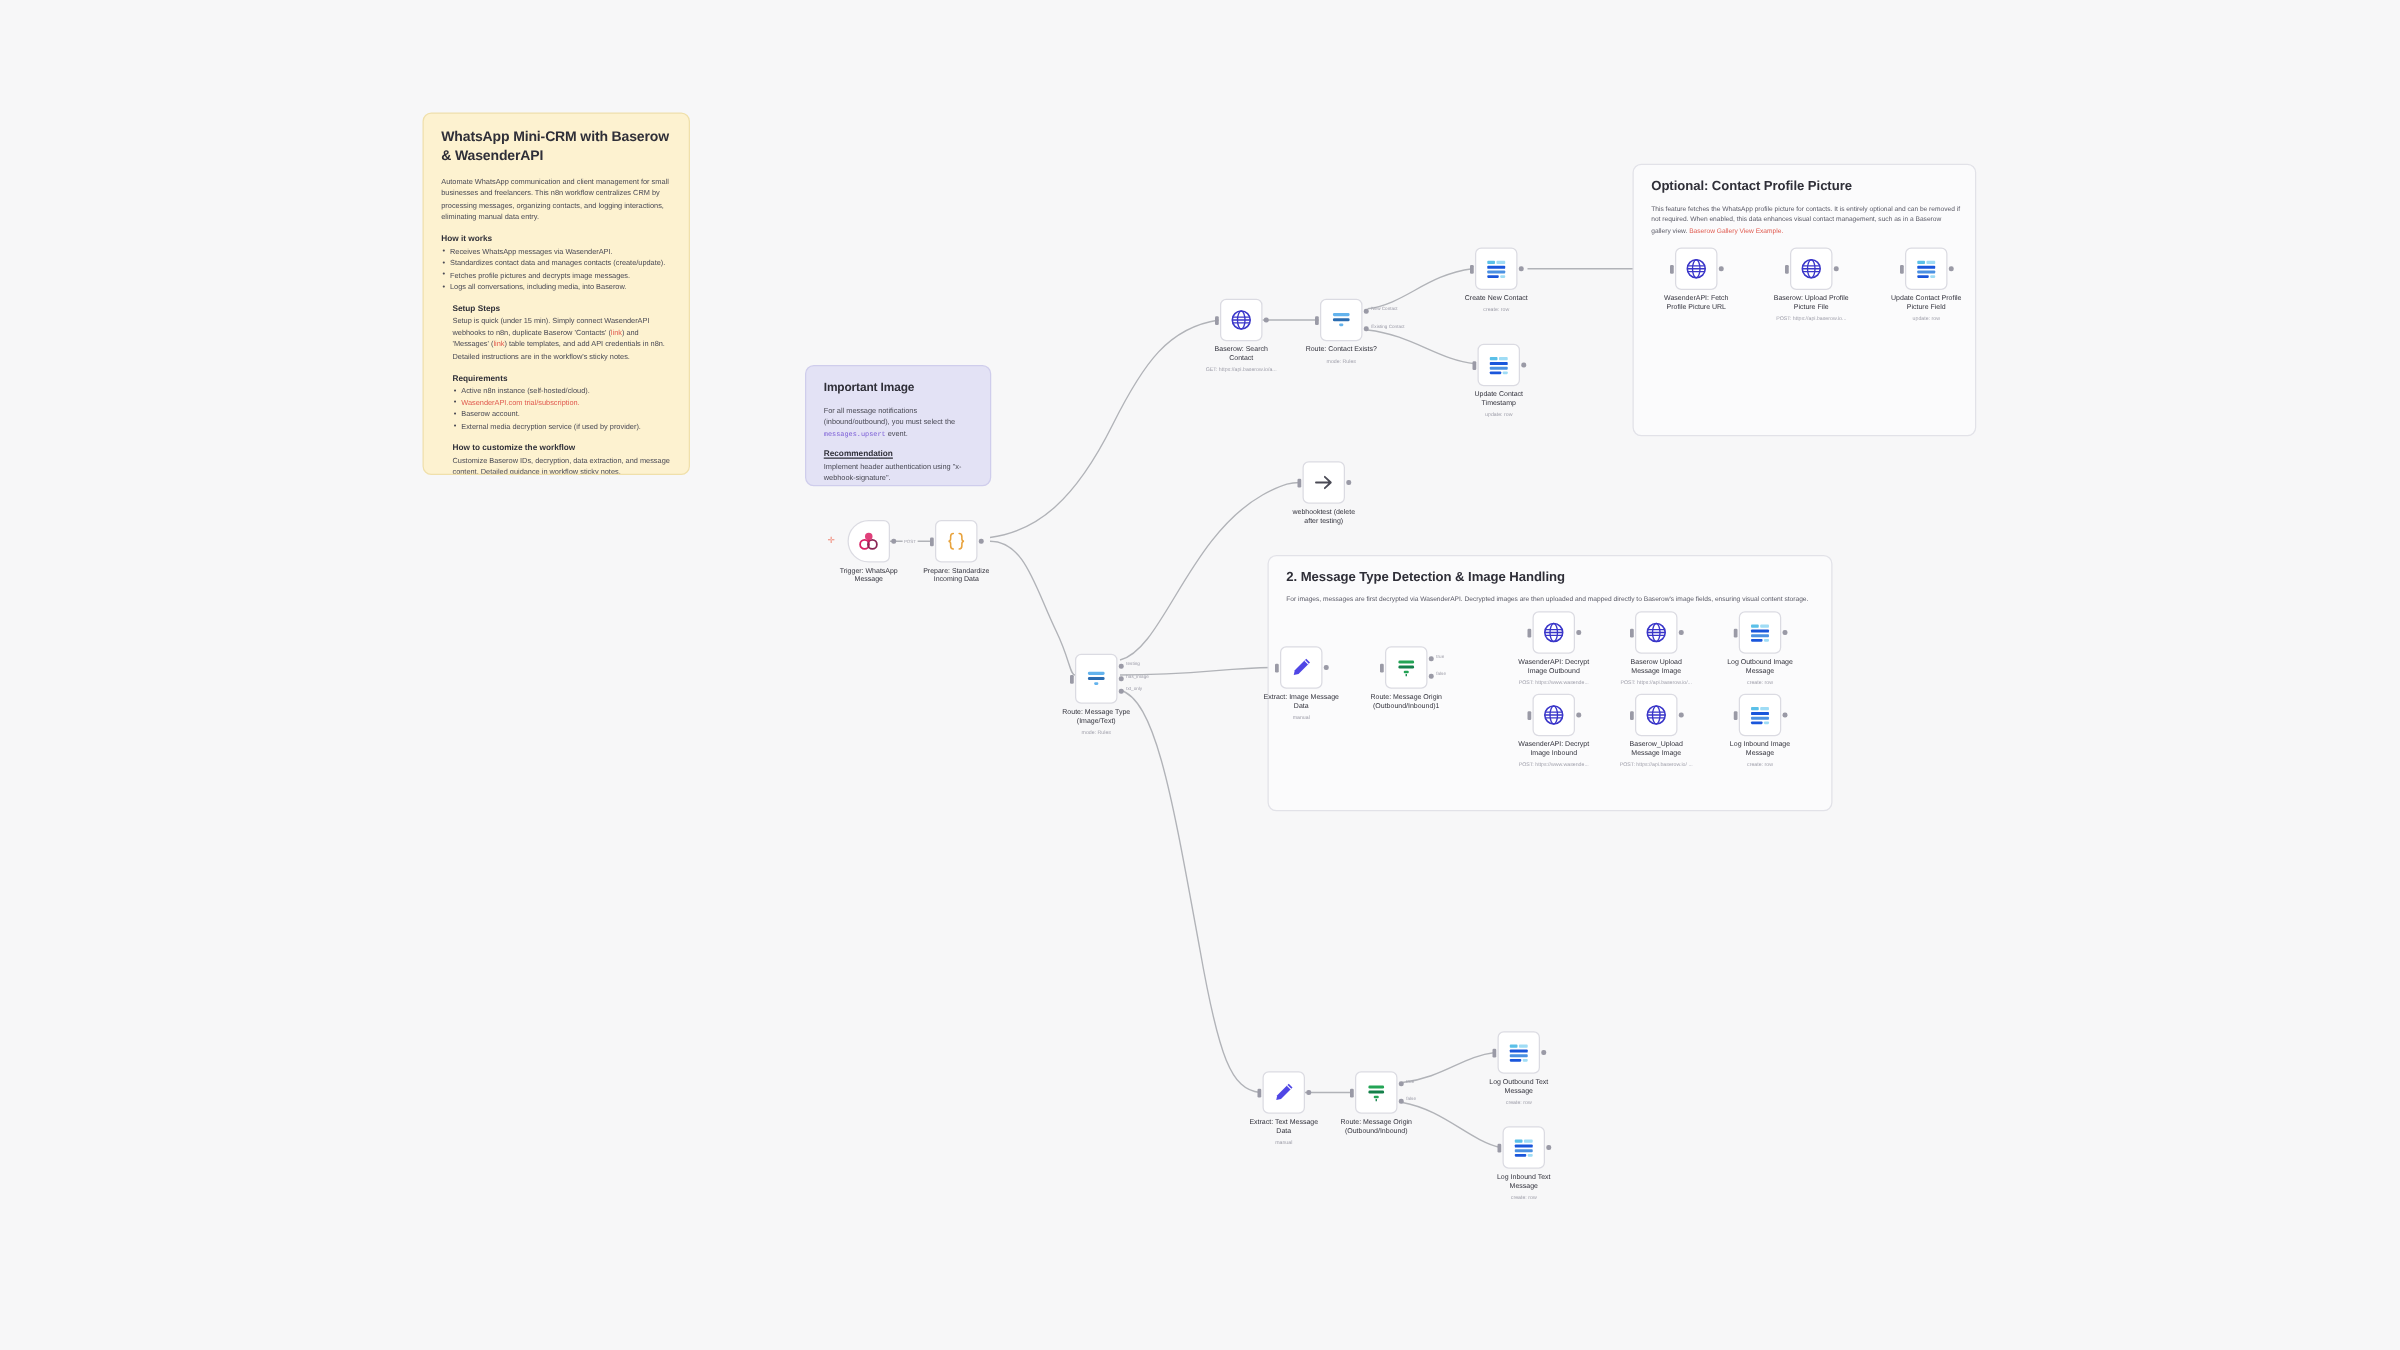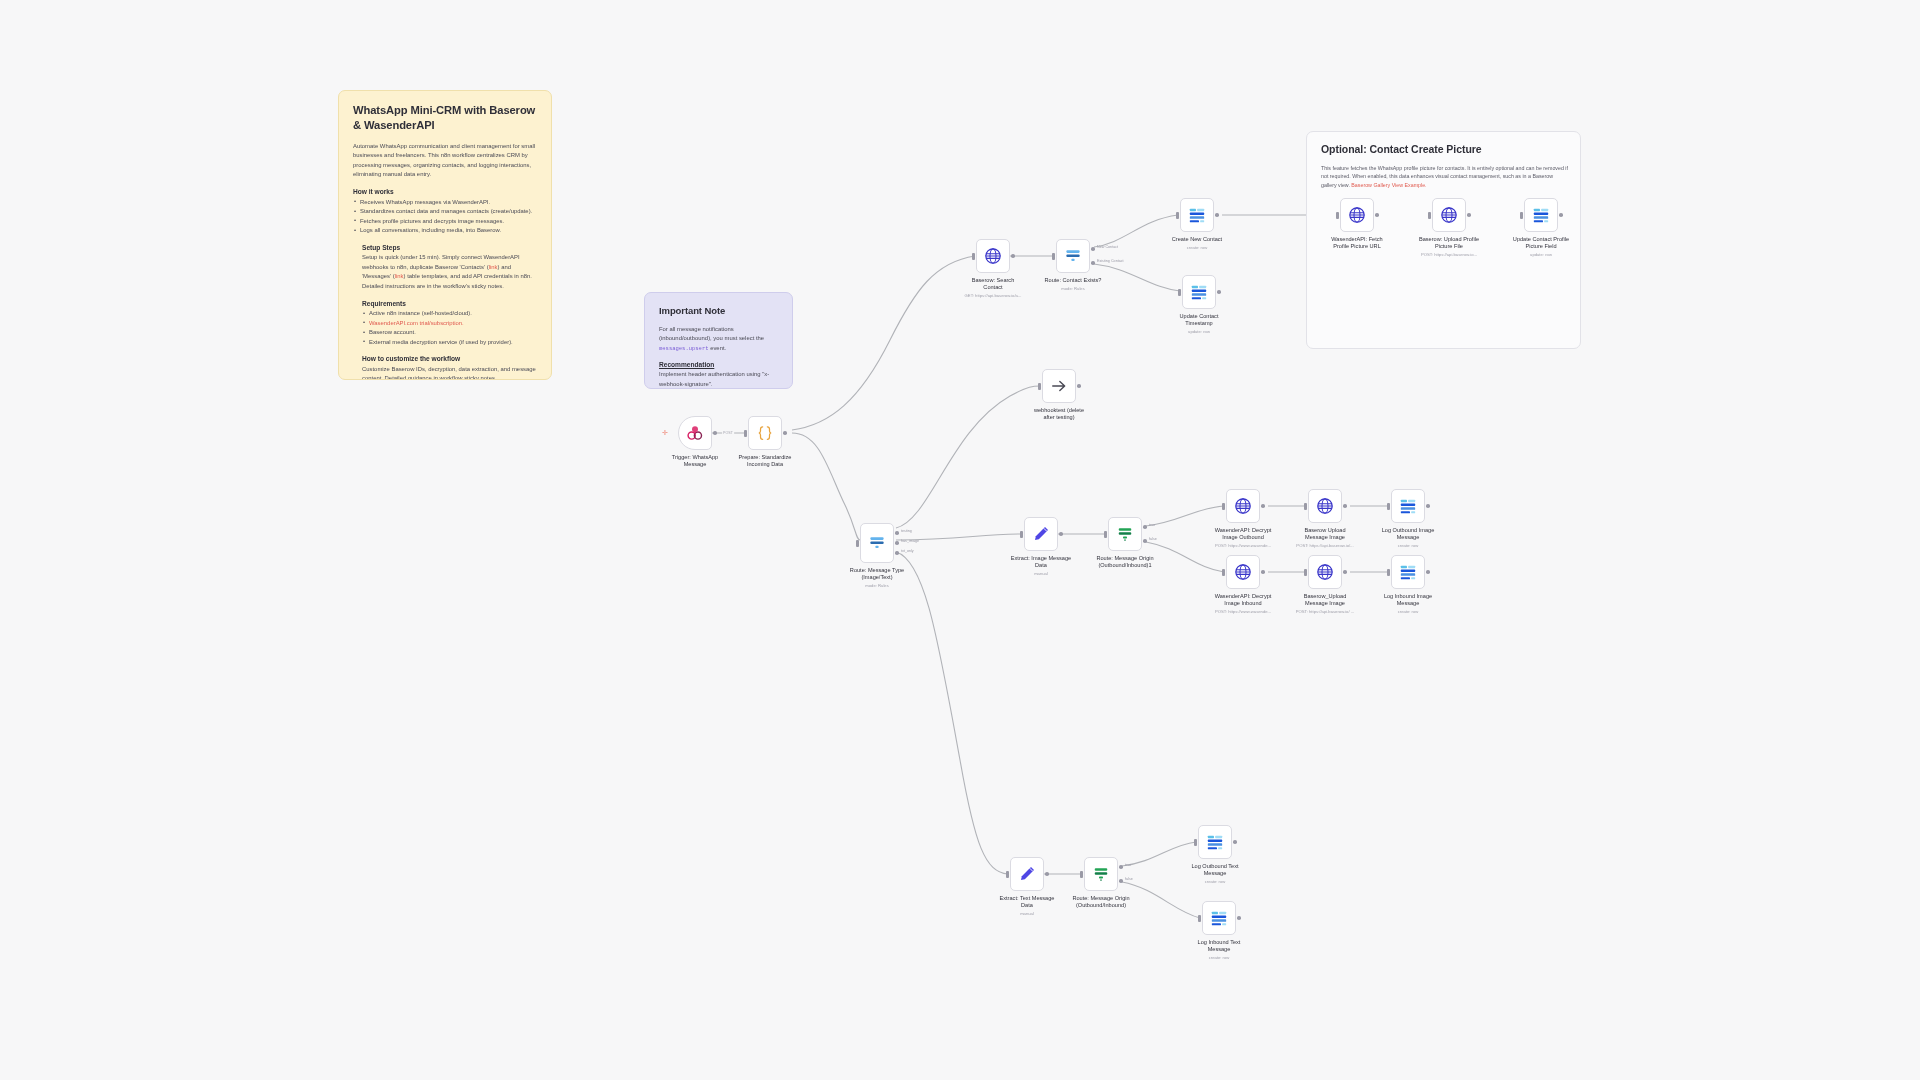--- a/index.html
+++ b/index.html
@@ -215,34 +215,38 @@
         <li>External media decryption service (if used by provider).</li>
       </ul>
 
       <h2>How to customize the workflow</h2>
       <p>Customize Baserow IDs, decryption, data extraction, and message content. Detailed guidance in workflow sticky notes.</p>
 
     </div>
   </div>
 
   <div class="sticky purple" style="left:644px; top:292px; width:149px; height:97px;">
-    <h1 style="font-size:9.5px; margin-bottom:7px;">Important Note</h1>
+    <h1 style="font-size:9.5px; margin-bottom:7px;">Important Image</h1>
     <p><span>For all message notifications (inbound/outbound), you must select the </span><code>messages.upsert</code><span> event.</span></p>
     <h2 class="underline-h" style="margin-top:7px;">Recommendation</h2>
     <p>Implement header authentication using "x-webhook-signature".</p>
   </div>
 
 
   <div class="section" style="left:1306px; top:131px; width:275px; height:218px;">
-    <div class="sec-title">Optional: Contact Create Picture</div>
+    <div class="sec-title">Optional: Contact Profile Picture</div>
     <div class="sec-desc" style="top:32px; width:248px;">
       <span>This feature fetches the WhatsApp profile picture for contacts. It is entirely optional and can be removed if not required. When enabled, this data enhances visual contact management, such as in a Baserow gallery view. </span><span class="lnk">Baserow Gallery View Example.</span>
     </div>
   </div>
 
+  <div class="section" style="left:1014px; top:444px; width:452px; height:205px;">
+    <div class="sec-title">2. Message Type Detection &amp; Image Handling</div>
+    <div class="sec-desc" style="top:31px; width:425px;">For images, messages are first decrypted via WasenderAPI. Decrypted images are then uploaded and mapped directly to Baserow's image fields, ensuring visual content storage.</div>
+  </div>
 
 
   <div class="node trigger" style="left:678px; top:416px;">
     <div class="addbtn">✛</div>
     <div class="box">
       <svg class="ic" viewBox="0 0 24 24">
         <circle cx="8" cy="15" r="4.3" fill="none" stroke="#d81f64" stroke-width="1.7"></circle>
         <circle cx="15.5" cy="15" r="4.3" fill="none" stroke="#8a2554" stroke-width="1.7"></circle>
         <circle cx="12" cy="7.5" r="3.6" fill="#e0407a"></circle>
         <path d="M12 10.5 L12 13" stroke="#d81f64" stroke-width="1.5"></path>

